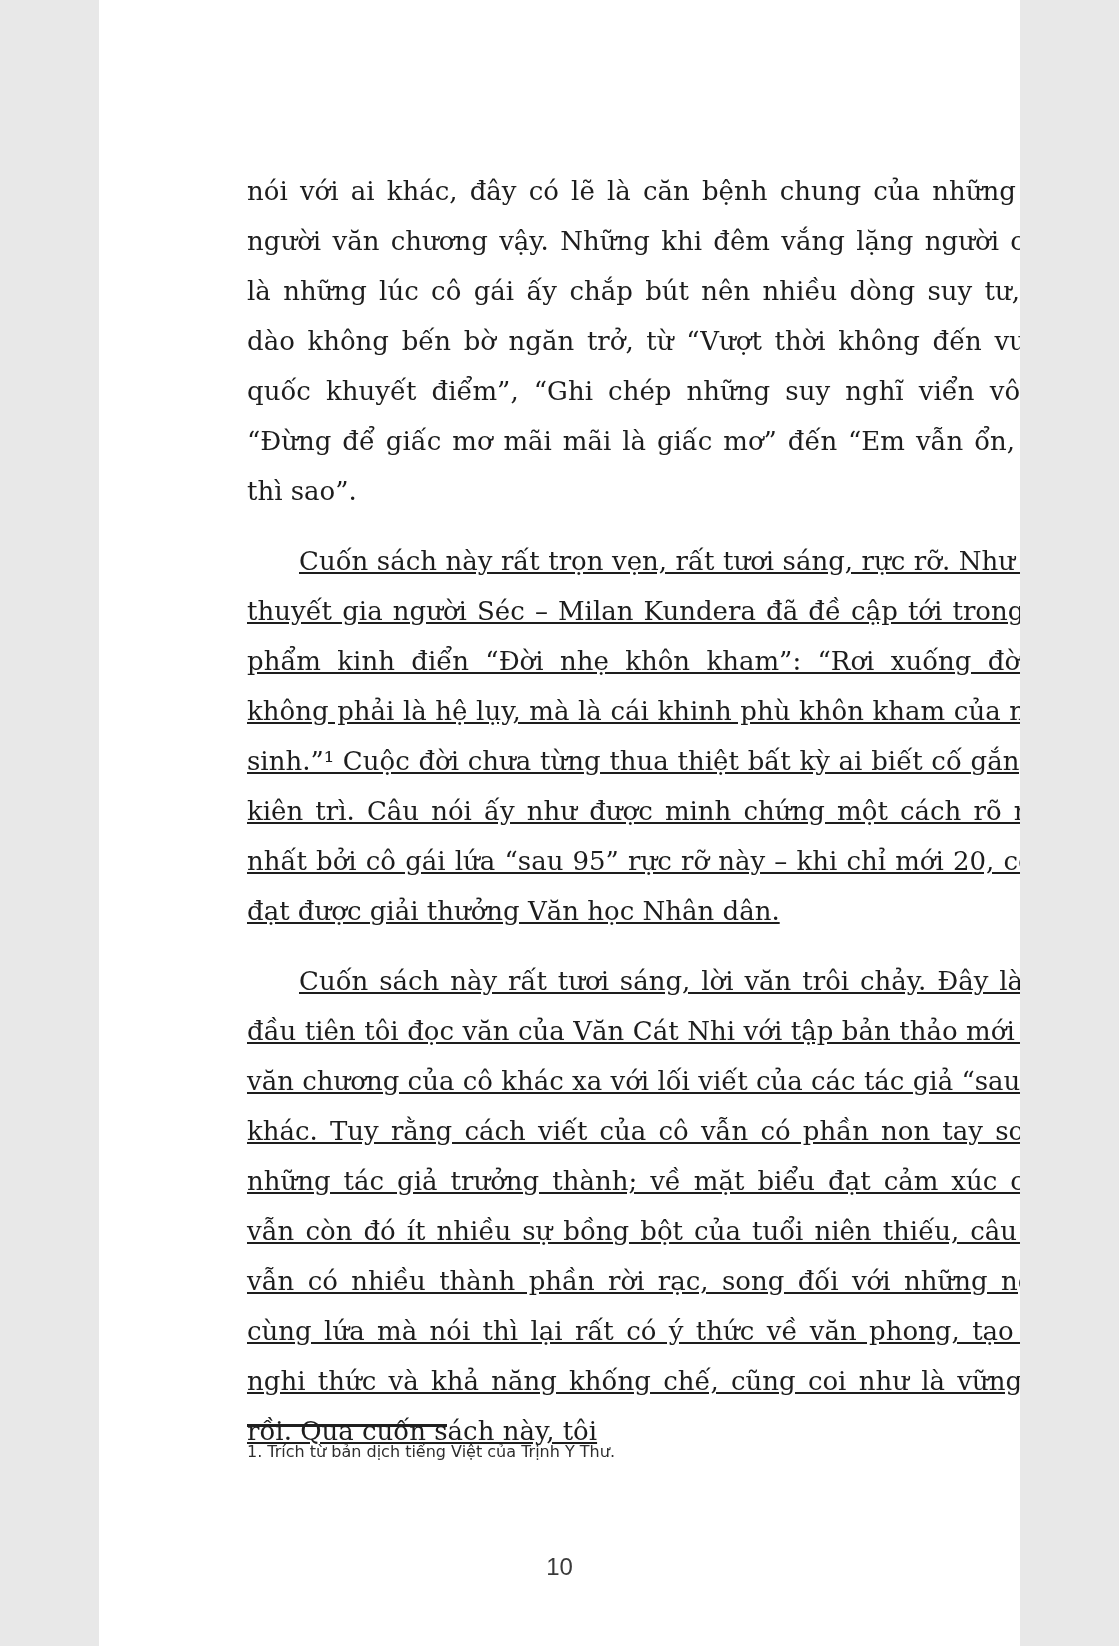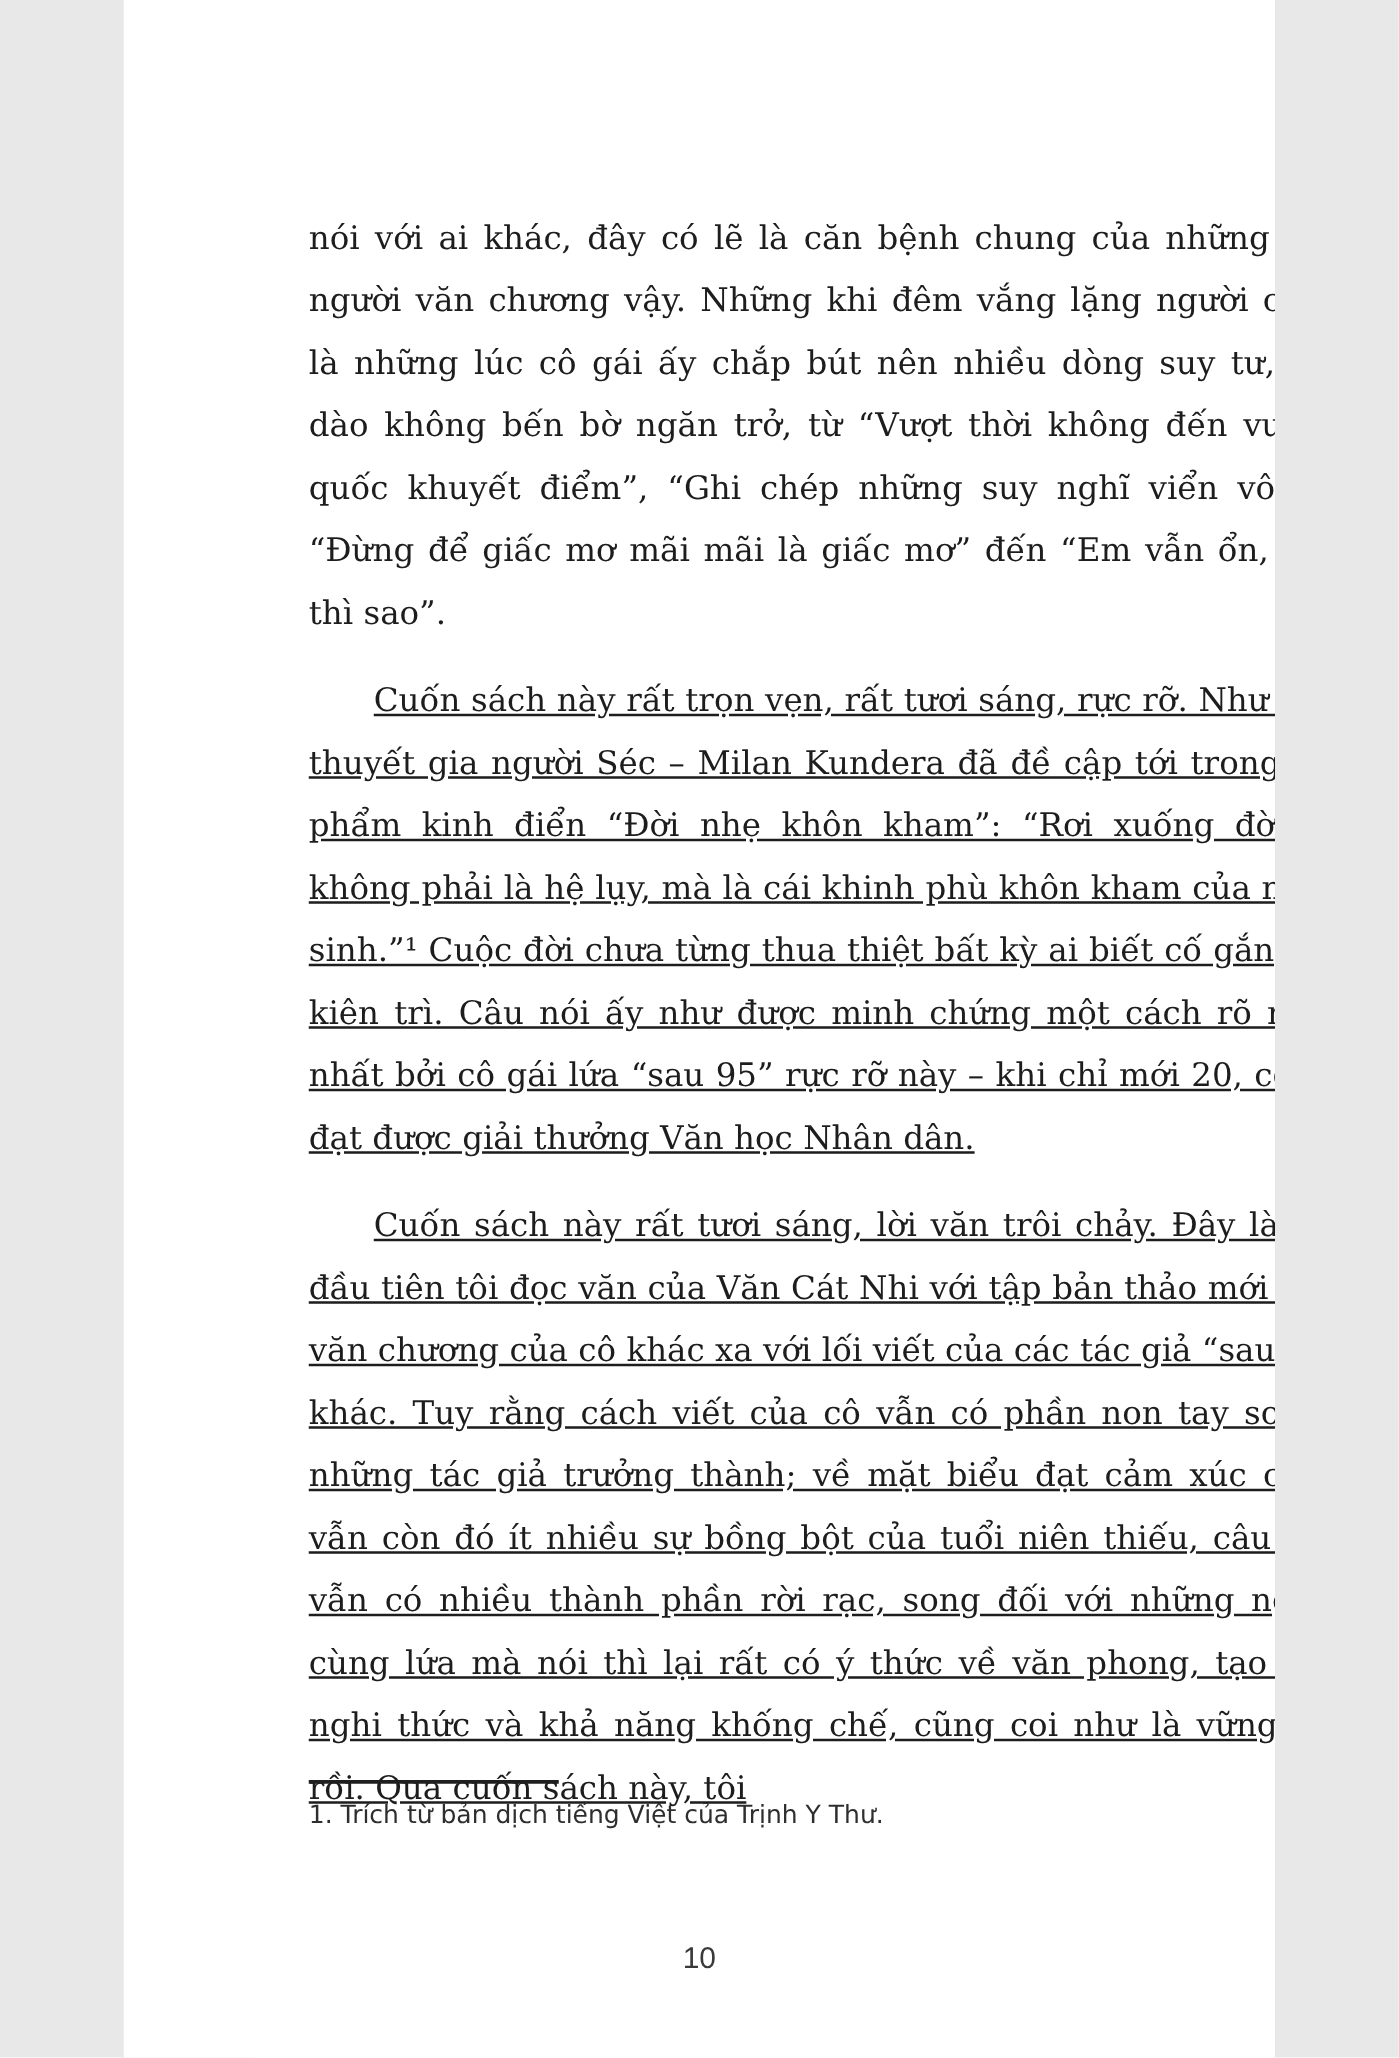--- a/index.html
+++ b/index.html
@@ -41,21 +41,21 @@
     color: var(--footnote-color);
   }
   .footnote-rule {
     width: 200px;
     height: 3px;
     background: var(--rule-color);
     margin: 0 0 11px 0;
   }
   .footnote-text {
     margin: 0;
-    font-size: 20px;
+    font-size: 16px;
     line-height: 27px;
   }
   .page-number {
     position: absolute;
     left: 0;
     top: 1553px;
     width: 100%;
     text-align: center;
     font-family: Liberation Sans, sans-serif;
     font-size: 24px;

